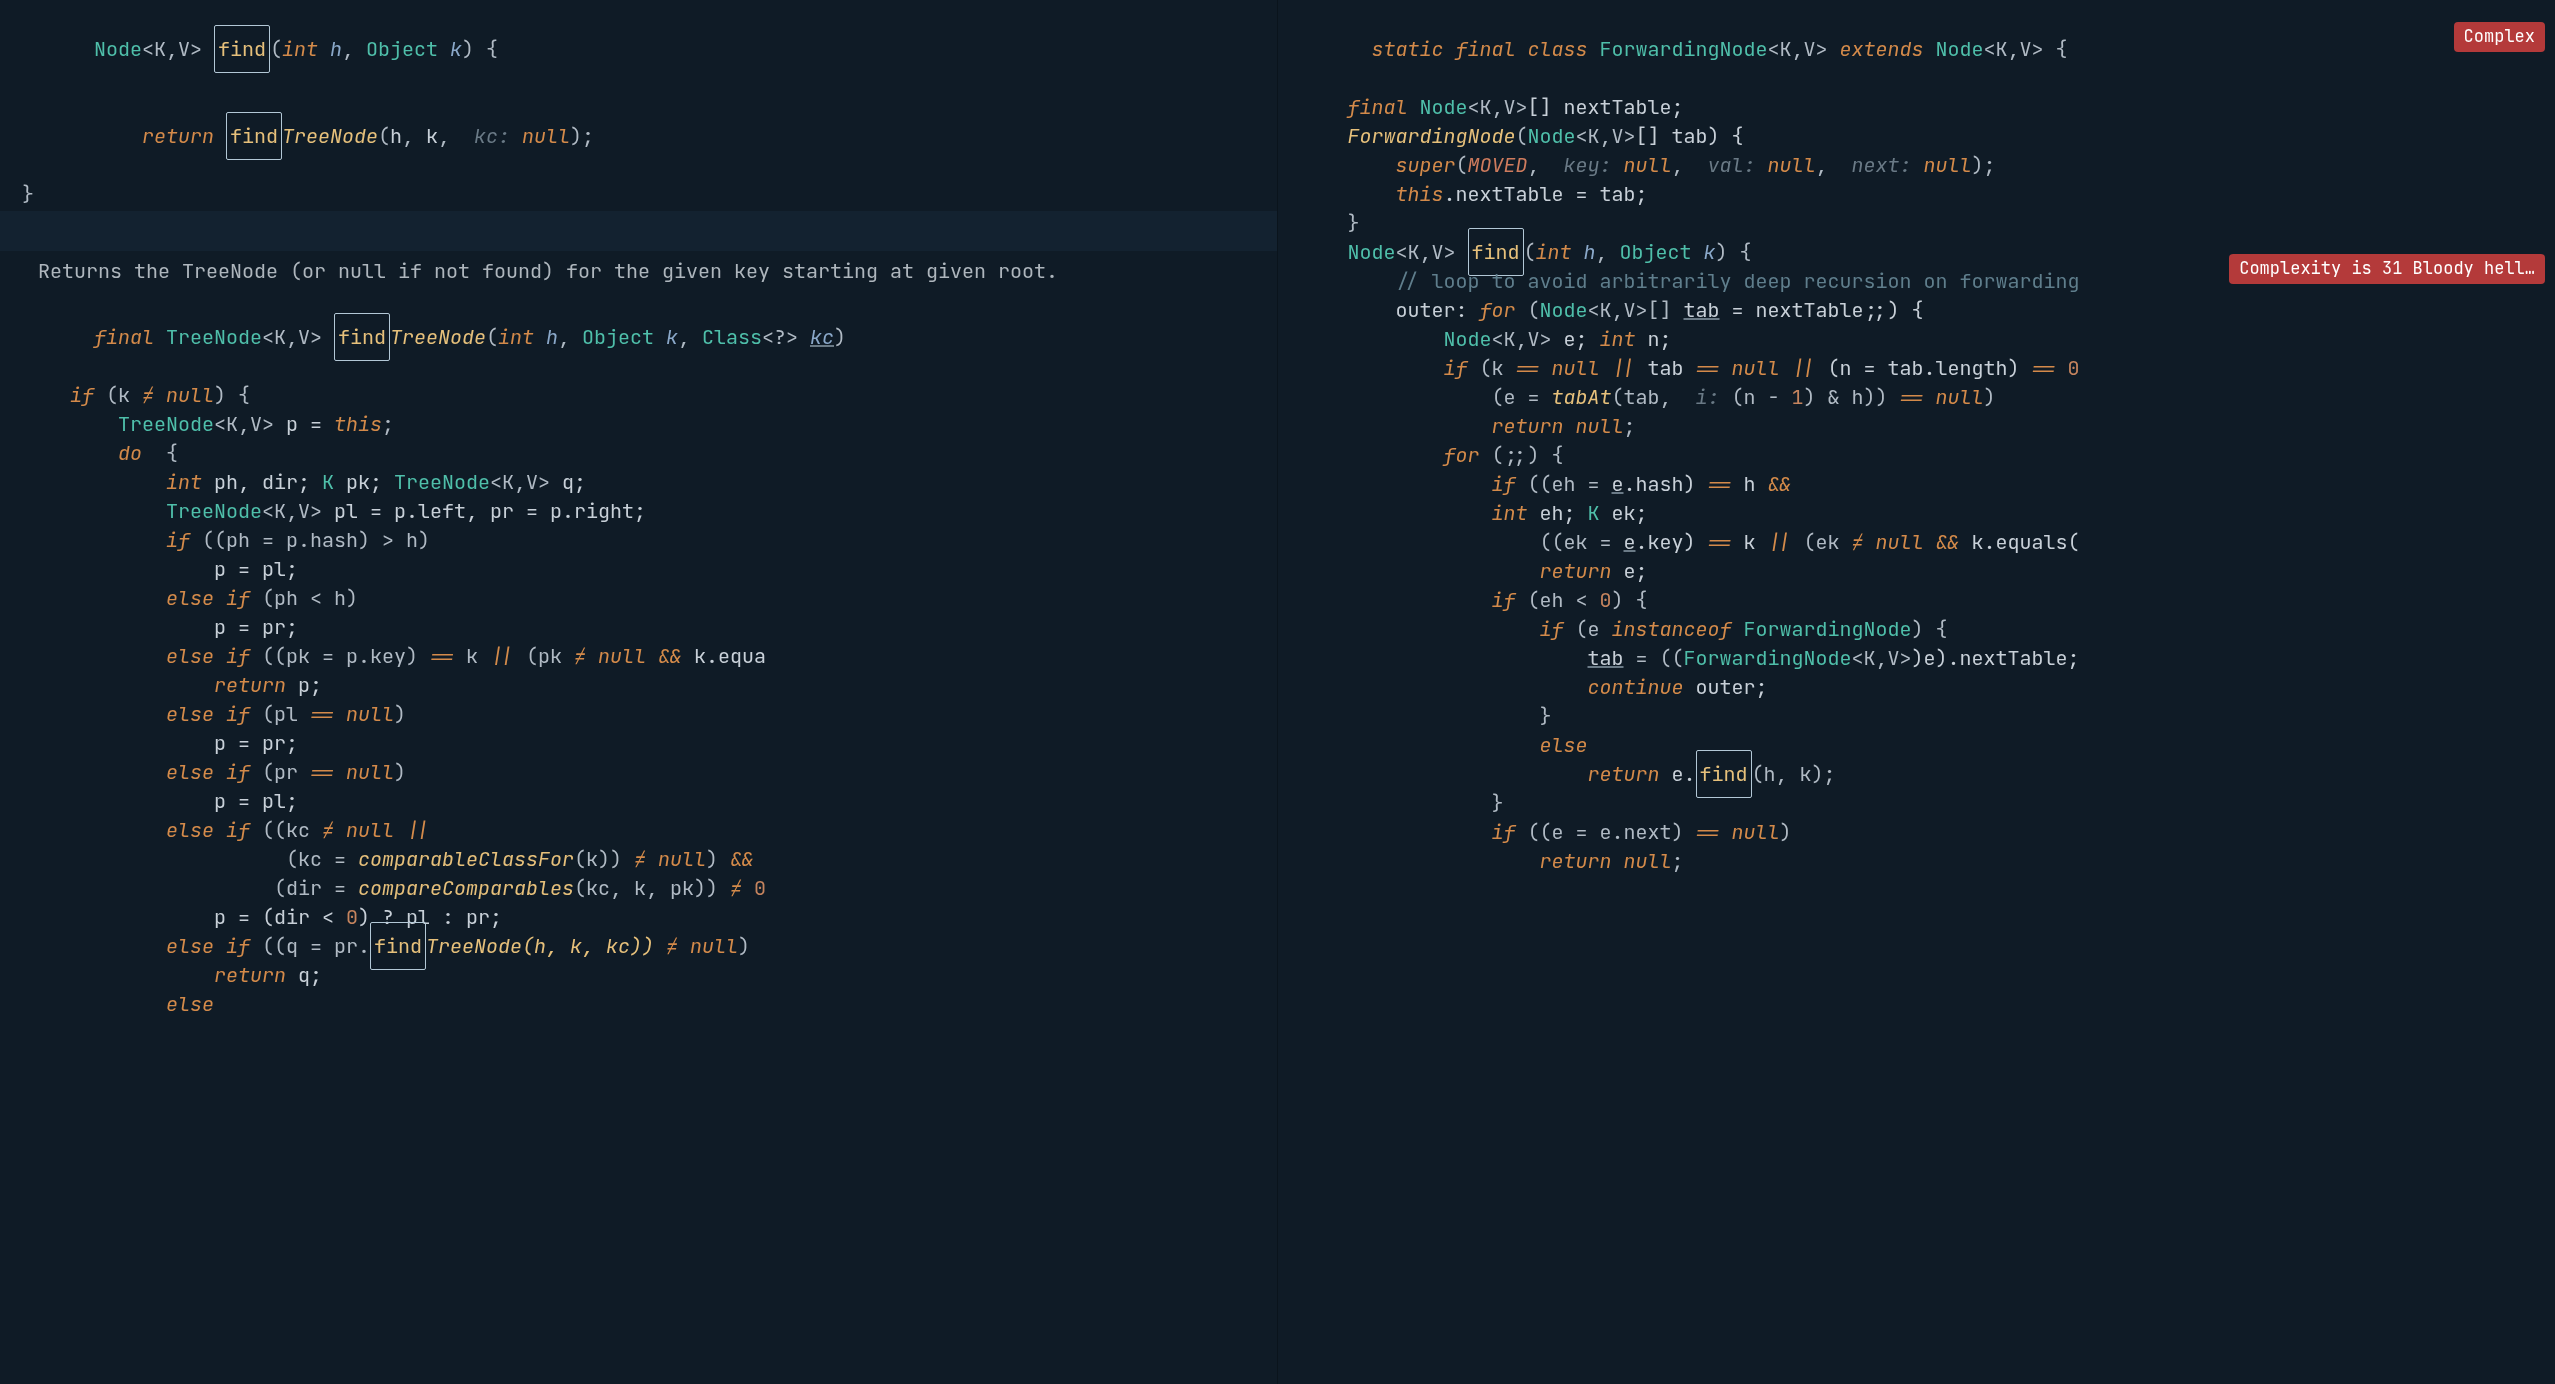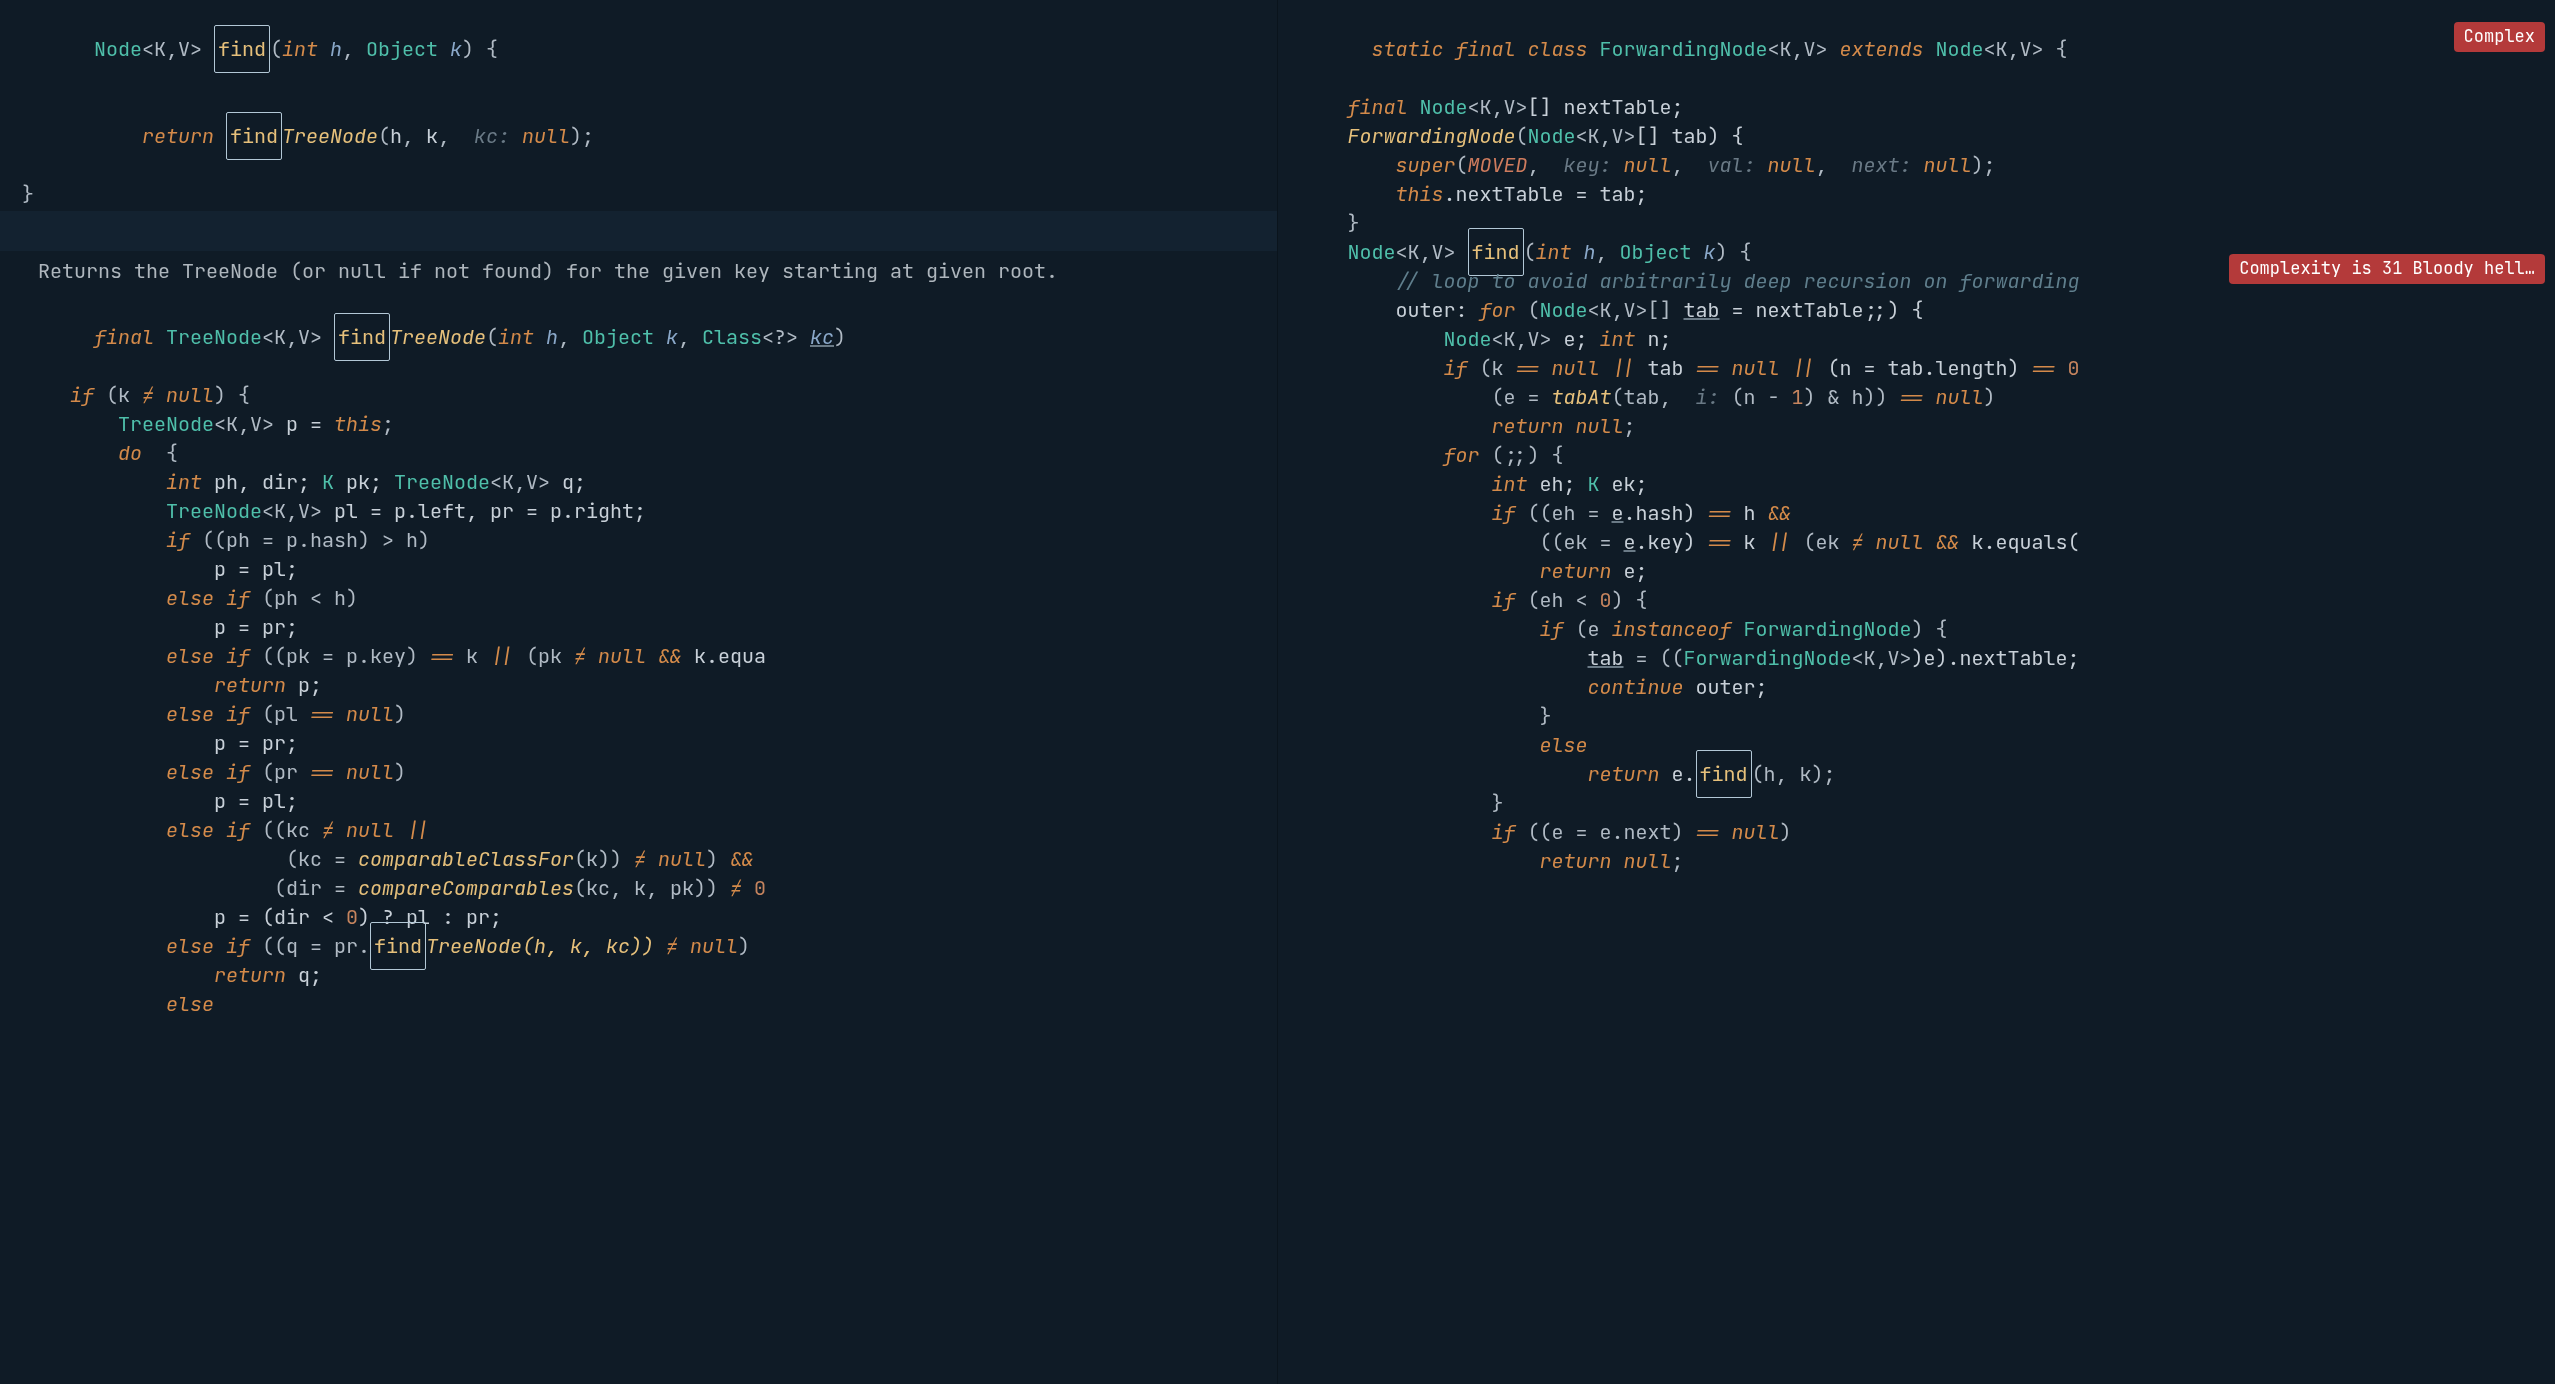--- a/index.html
+++ b/index.html
@@ -39,21 +39,21 @@
   .tokens{white-space:pre;position:relative}
   .kw{color:var(--keyword);font-style:italic}
   .ty{color:var(--type)}
   .mt{color:var(--method);font-style:italic}
   .pm{color:var(--param);font-style:italic}
   .id{color:var(--fg)}
   .pn{color:var(--punct)}
   .nm{color:var(--num)}
   .cn{color:var(--const);font-style:italic}
   .hint{color:var(--hint);font-style:italic}
-  .cm{color:var(--comment);font-style:italic}
+  .cm{color:var(--comment);}
   .ul{text-decoration:underline;text-decoration-color:#6a7a86}
   .box{border:1px solid var(--boxed);padding:10px 3px;border-radius:2px;color:var(--method)}
   .docrow{display:flex;align-items:flex-start;margin:6px 0 8px 0;background:var(--bg)}
   .docbar{width:4px;background:var(--docbar);margin-right:12px;border-radius:2px}
   .doctxt{color:#aeb6bd;white-space:pre}
   .toprow{background:var(--bg)}
   .dimband{background:#132230;height:40px;margin:2px -10px 2px -22px}
   .badge{
     position:absolute;
     right:0;
@@ -168,23 +168,23 @@
     <div class="line"><span class="ind">            </span><span class="tokens"><span class="ty">Node</span><span class="pn">&lt;K,V&gt;</span><span class="id"> e; </span><span class="kw">int </span><span class="id">n;</span></span></div>
 
     <div class="line"><span class="ind">            </span><span class="tokens"><span class="kw">if </span><span class="pn">(k </span><span class="kw">==</span><span> </span><span class="kw">null</span><span> </span><span class="kw">||</span><span class="id"> tab </span><span class="kw">==</span><span> </span><span class="kw">null</span><span> </span><span class="kw">||</span><span class="id"> (n = tab.length) </span><span class="kw">==</span><span> </span><span class="nm">0</span></span></div>
 
     <div class="line"><span class="ind">                </span><span class="tokens"><span class="pn">(e = </span><span class="mt">tabAt</span><span class="pn">(tab, </span><span class="hint"> i:</span><span> </span><span class="pn">(n - </span><span class="nm">1</span><span class="pn">) &amp; h)) </span><span class="kw">==</span><span> </span><span class="kw">null</span><span class="pn">)</span></span></div>
 
     <div class="line"><span class="ind">                </span><span class="tokens"><span class="kw">return </span><span class="kw">null</span><span class="pn">;</span></span></div>
 
     <div class="line"><span class="ind">            </span><span class="tokens"><span class="kw">for </span><span class="pn">(;;) {</span></span></div>
 
+    <div class="line"><span class="ind">                </span><span class="tokens"><span class="kw">if </span><span class="pn">((eh = </span><span class="id ul">e</span><span class="id">.hash) </span><span class="kw">==</span><span class="id"> h </span><span class="kw">&amp;&amp;</span></span></div>
+
     <div class="line"><span class="ind">                </span><span class="tokens"><span class="kw">int </span><span class="id">eh; </span><span class="ty">K </span><span class="id">ek;</span></span></div>
-
-    <div class="line"><span class="ind">                </span><span class="tokens"><span class="kw">if </span><span class="pn">((eh = </span><span class="id ul">e</span><span class="id">.hash) </span><span class="kw">==</span><span class="id"> h </span><span class="kw">&amp;&amp;</span></span></div>
 
     <div class="line"><span class="ind">                    </span><span class="tokens"><span class="pn">((ek = </span><span class="id ul">e</span><span class="id">.key) </span><span class="kw">==</span><span class="id"> k </span><span class="kw">||</span><span class="pn"> (ek </span><span class="kw">≠</span><span> </span><span class="kw">null</span><span> </span><span class="kw">&amp;&amp;</span><span class="id"> k.equals(</span></span></div>
 
     <div class="line"><span class="ind">                    </span><span class="tokens"><span class="kw">return </span><span class="id">e;</span></span></div>
 
     <div class="line"><span class="ind">                </span><span class="tokens"><span class="kw">if </span><span class="pn">(eh &lt; </span><span class="nm">0</span><span class="pn">) {</span></span></div>
 
     <div class="line"><span class="ind">                    </span><span class="tokens"><span class="kw">if </span><span class="pn">(e </span><span class="kw">instanceof </span><span class="ty">ForwardingNode</span><span class="pn">) {</span></span></div>
 
     <div class="line"><span class="ind">                        </span><span class="tokens"><span class="id ul">tab</span><span class="pn"> = ((</span><span class="ty">ForwardingNode</span><span class="pn">&lt;K,V&gt;</span><span class="id">)e).nextTable;</span></span></div>

